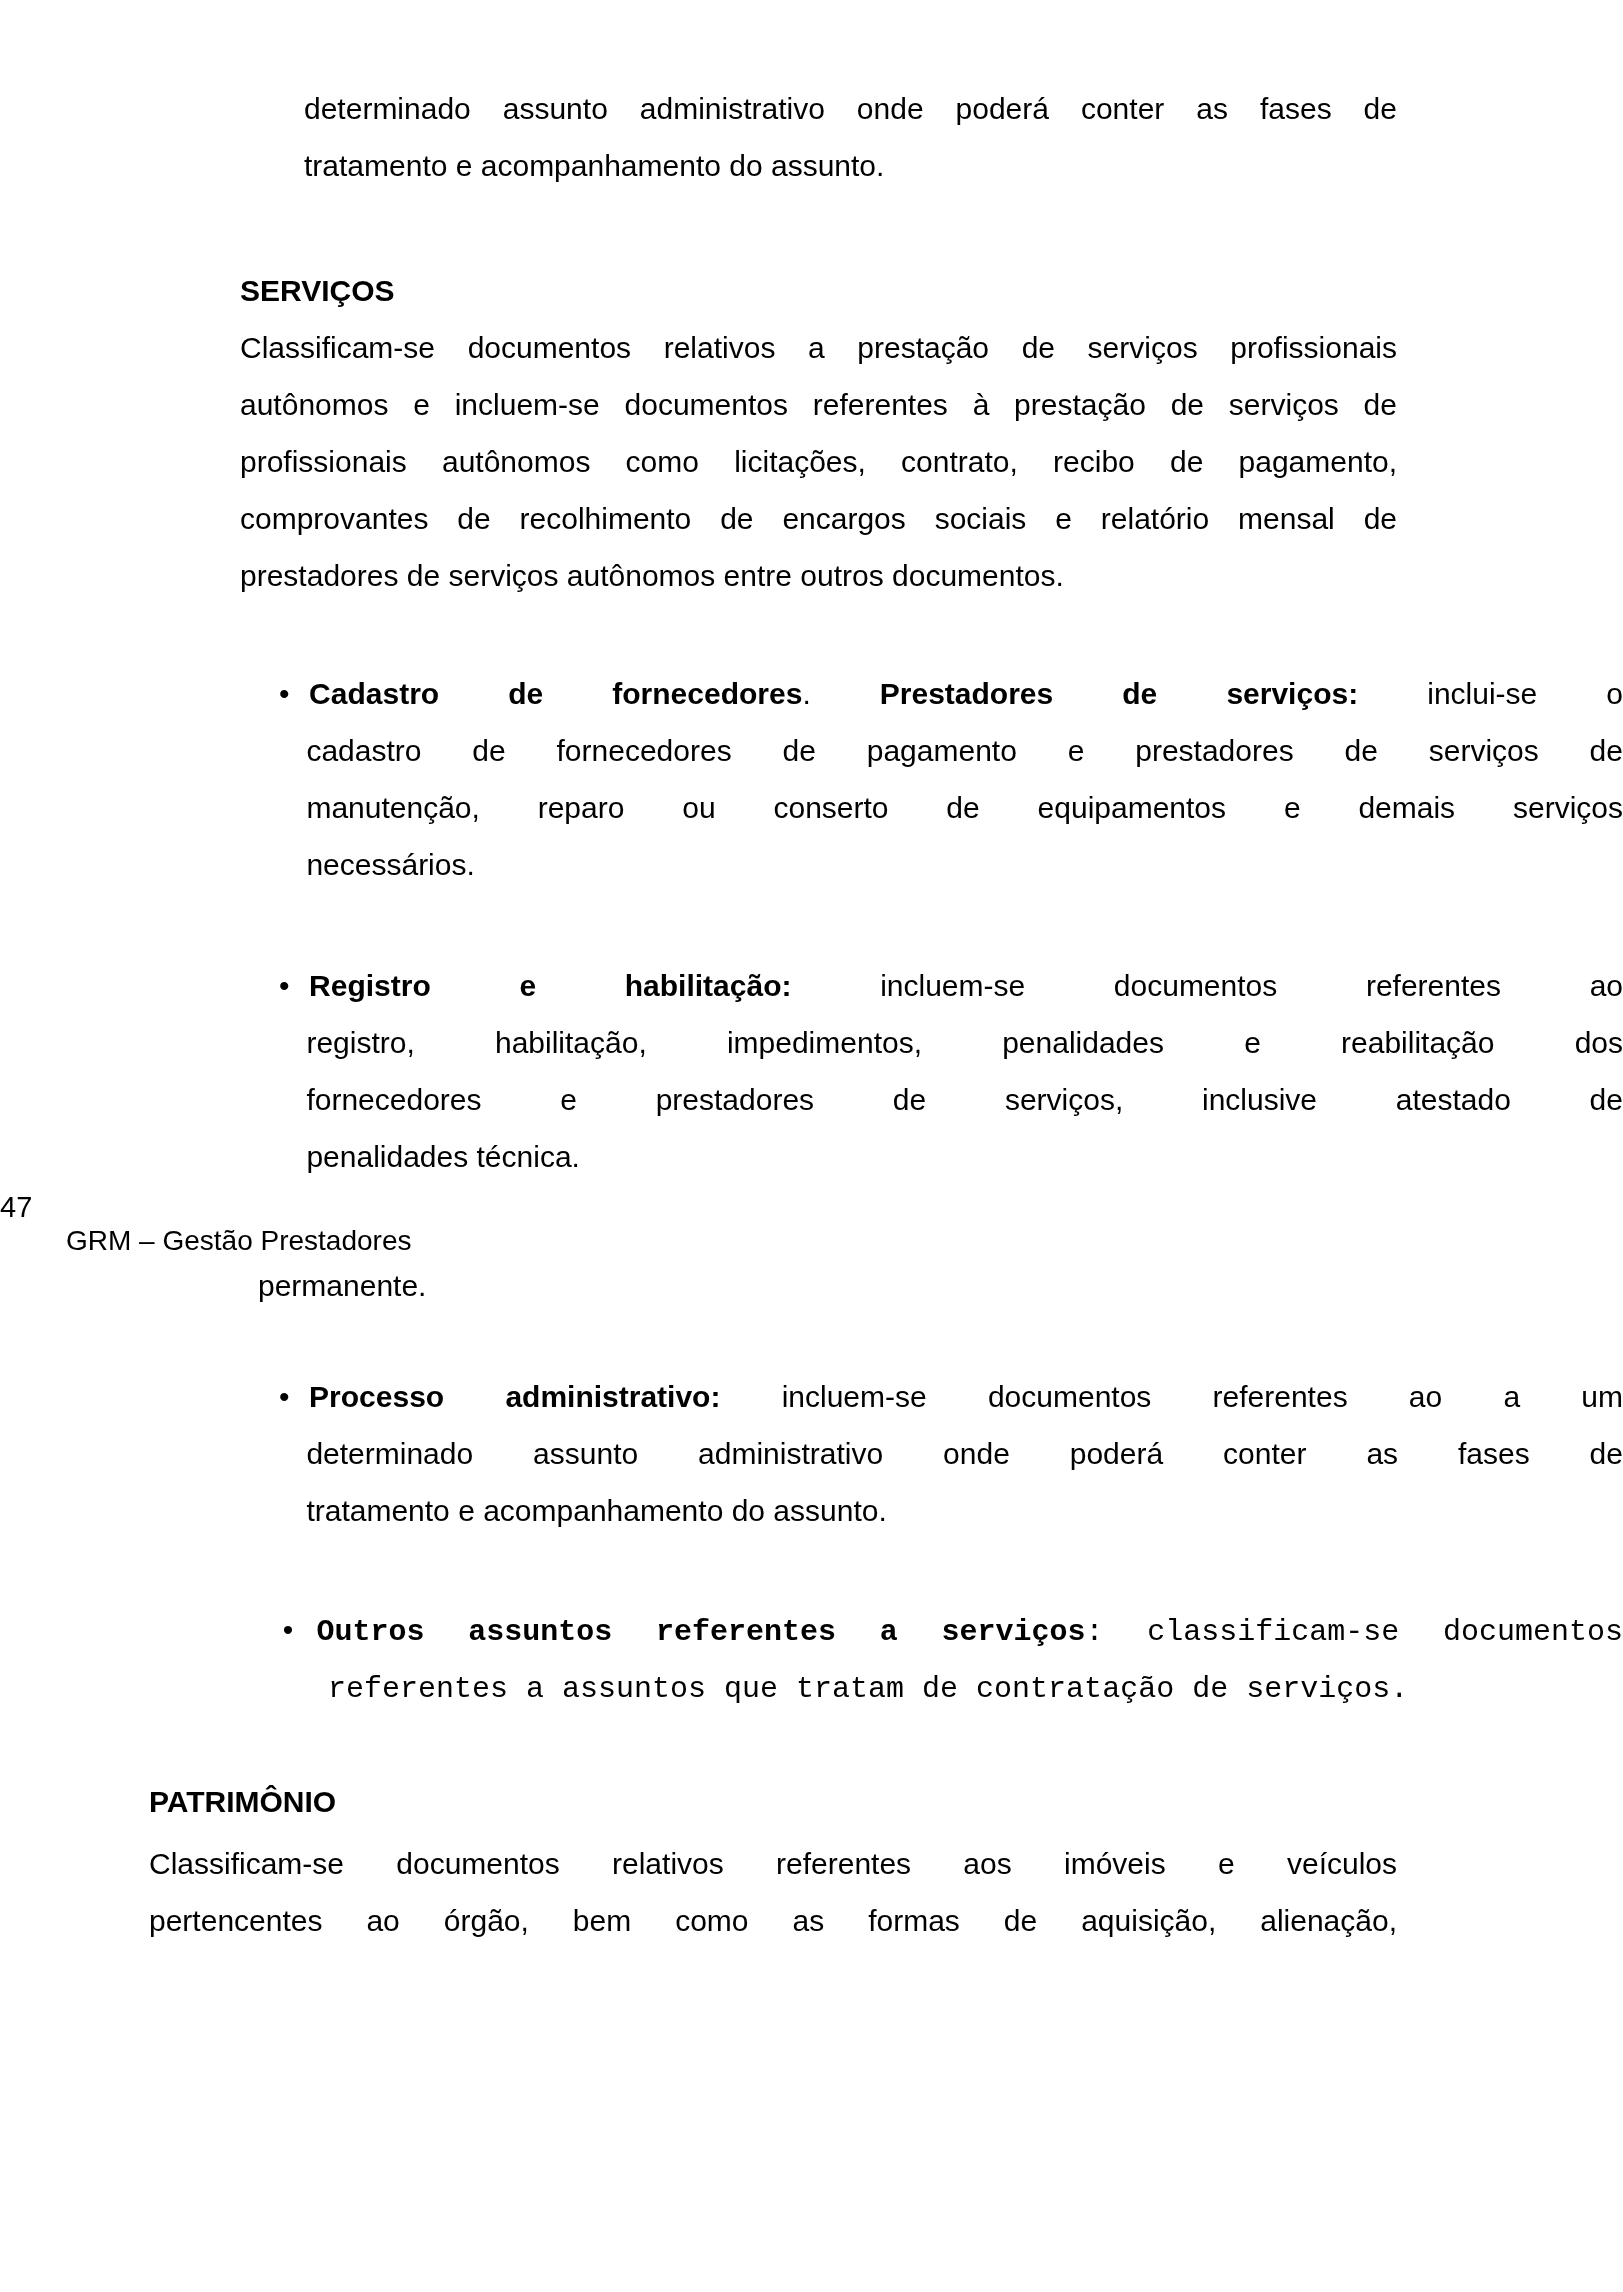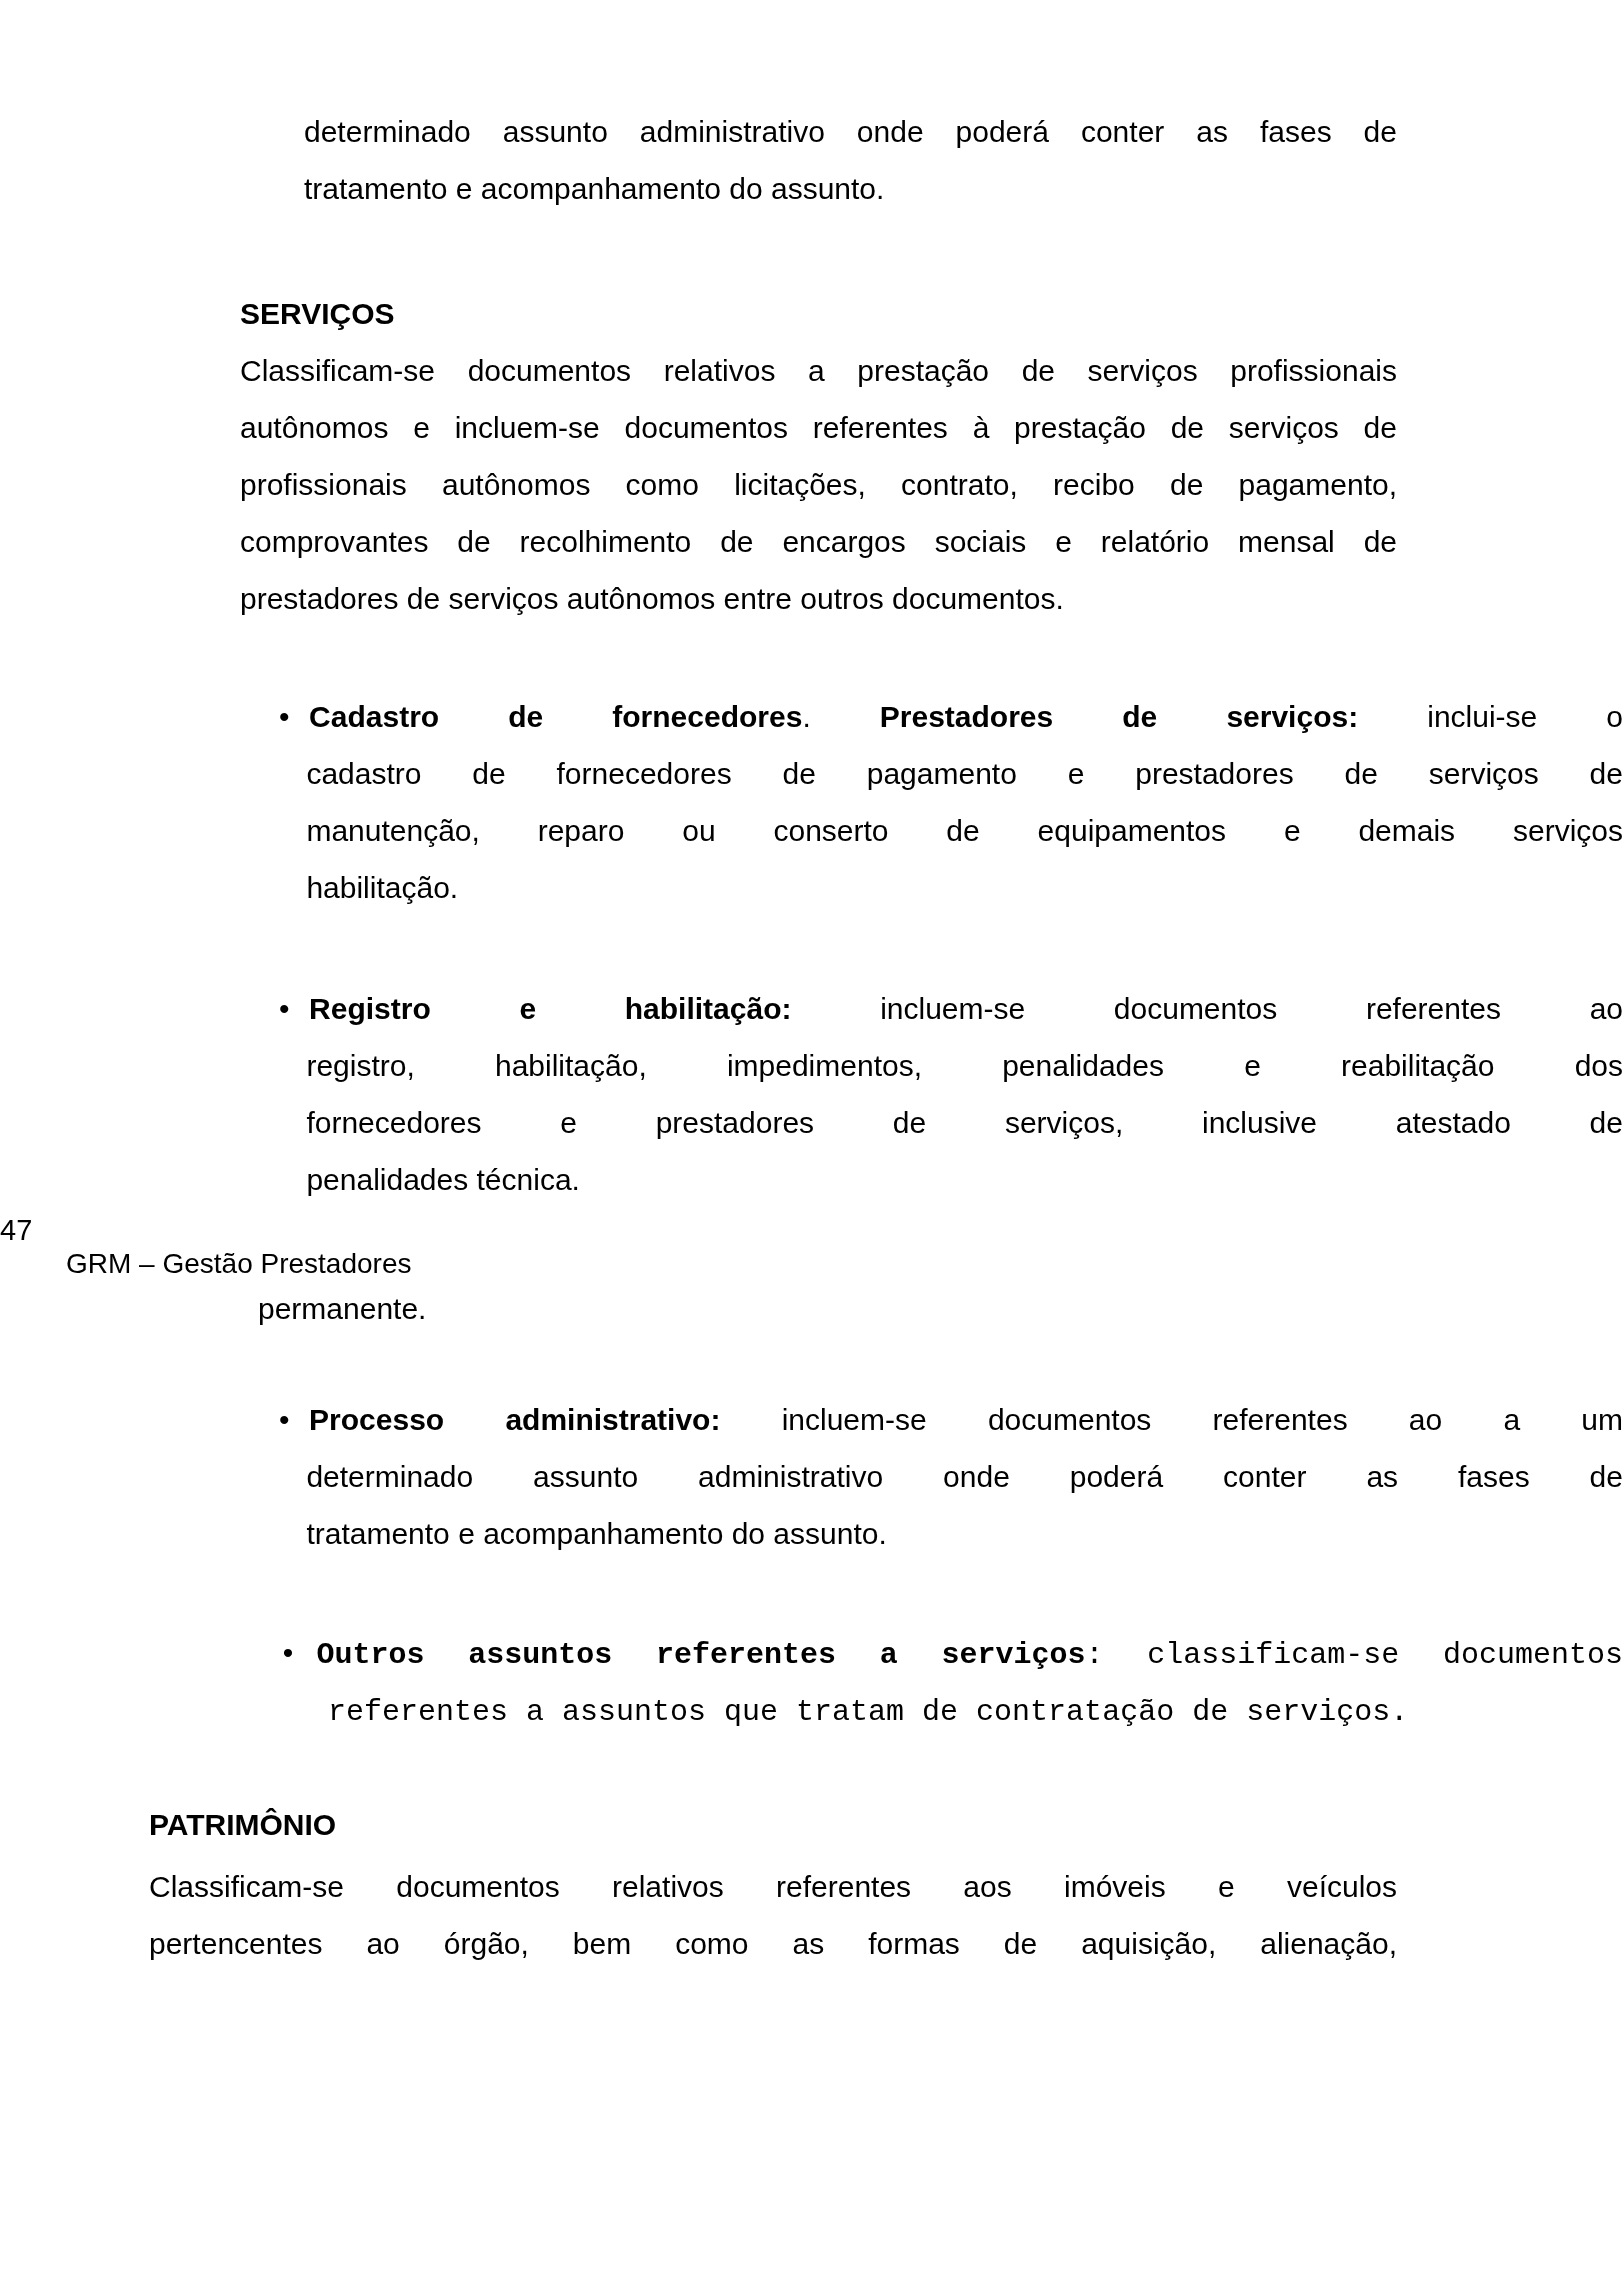--- a/index.html
+++ b/index.html
@@ -3,21 +3,21 @@
 <meta charset="utf-8">
 <style>
   * { margin:0; padding:0; box-sizing:border-box; }
   html,body { background:#ffffff; }
   .page {
     position:relative;
     width:1623px; height:2293px;
     background:#ffffff; color:#000000;
     font-family:"Liberation Sans","DejaVu Sans",sans-serif;
     font-size:30px; line-height:57px;
-    padding-top:103px;
+    padding-top:80px;
     overflow:hidden;
   }
   .ln { text-align:justify; text-align-last:justify; }
   .ln-last { text-align-last:left; }
   .heading { font-weight:bold; }
   b { font-weight:bold; }
   .marker { margin-right:19.6px; }
 
   .top-para      { margin:0 226px 0 304px; }
   .h-servicos    { margin:68px 226px 0 240px; }
@@ -56,21 +56,21 @@
     <div class="ln">autônomos e incluem-se documentos referentes à prestação de serviços de</div>
     <div class="ln">profissionais autônomos como licitações, contrato, recibo de pagamento,</div>
     <div class="ln">comprovantes de recolhimento de encargos sociais e relatório mensal de</div>
     <div class="ln ln-last">prestadores de serviços autônomos entre outros documentos.</div>
   </div>
 
   <div class="bullet b1">
     <div class="ln"><span class="marker">•</span><b>Cadastro de fornecedores</b><span>. </span><b>Prestadores de serviços:</b><span> inclui-se o</span></div>
     <div class="ln cont">cadastro de fornecedores de pagamento e prestadores de serviços de</div>
     <div class="ln cont">manutenção, reparo ou conserto de equipamentos e demais serviços</div>
-    <div class="ln cont ln-last">habilitação.</div>
+    <div class="ln cont ln-last">necessários.</div>
   </div>
 
   <div class="bullet b2">
     <div class="ln"><span class="marker">•</span><b>Registro e habilitação:</b><span> incluem-se documentos referentes ao</span></div>
     <div class="ln cont">registro, habilitação, impedimentos, penalidades e reabilitação dos</div>
     <div class="ln cont">fornecedores e prestadores de serviços, inclusive atestado de</div>
     <div class="ln cont ln-last">penalidades técnica.</div>
   </div>
 
 

